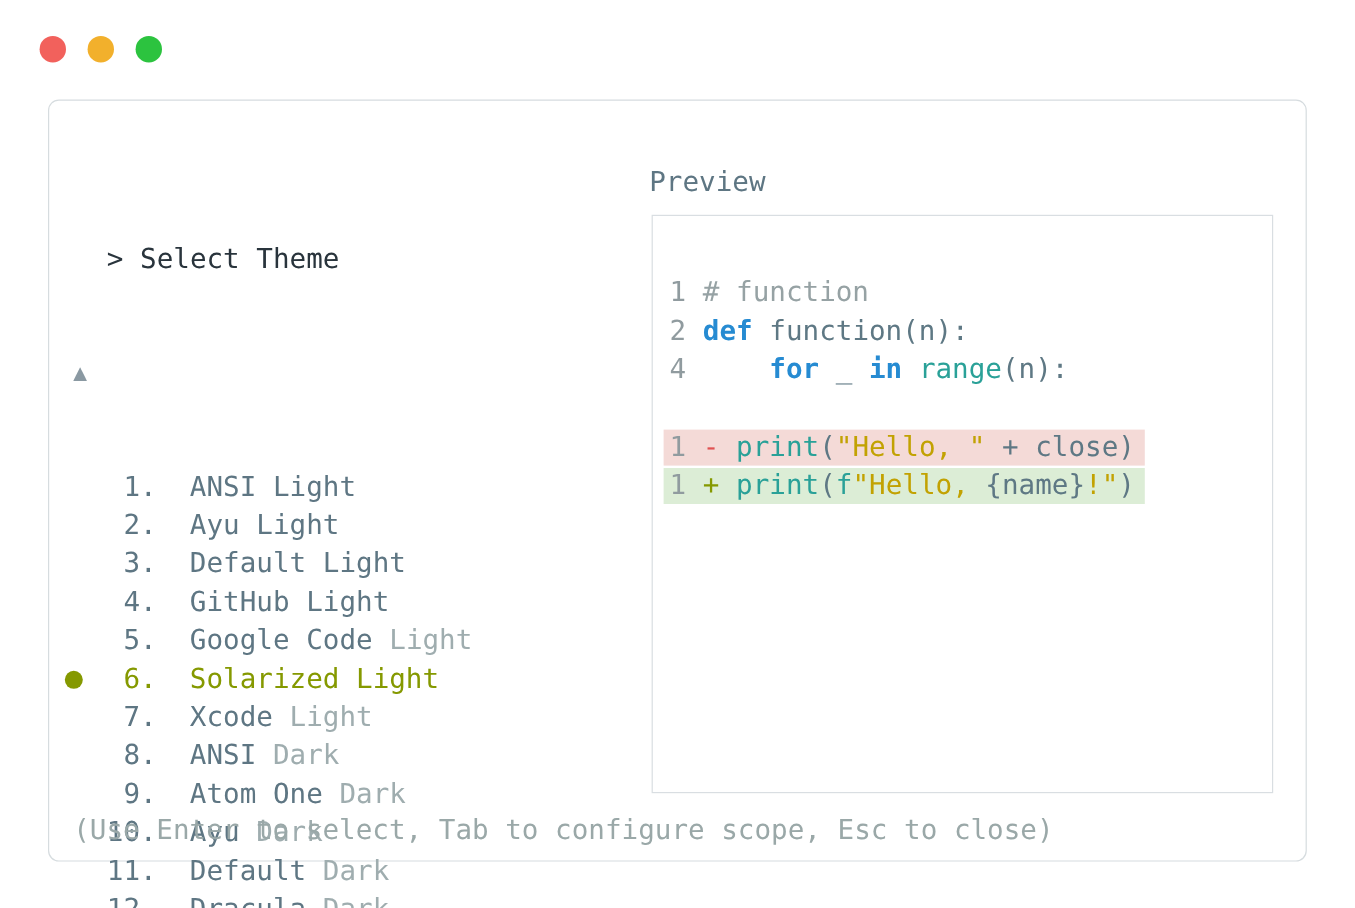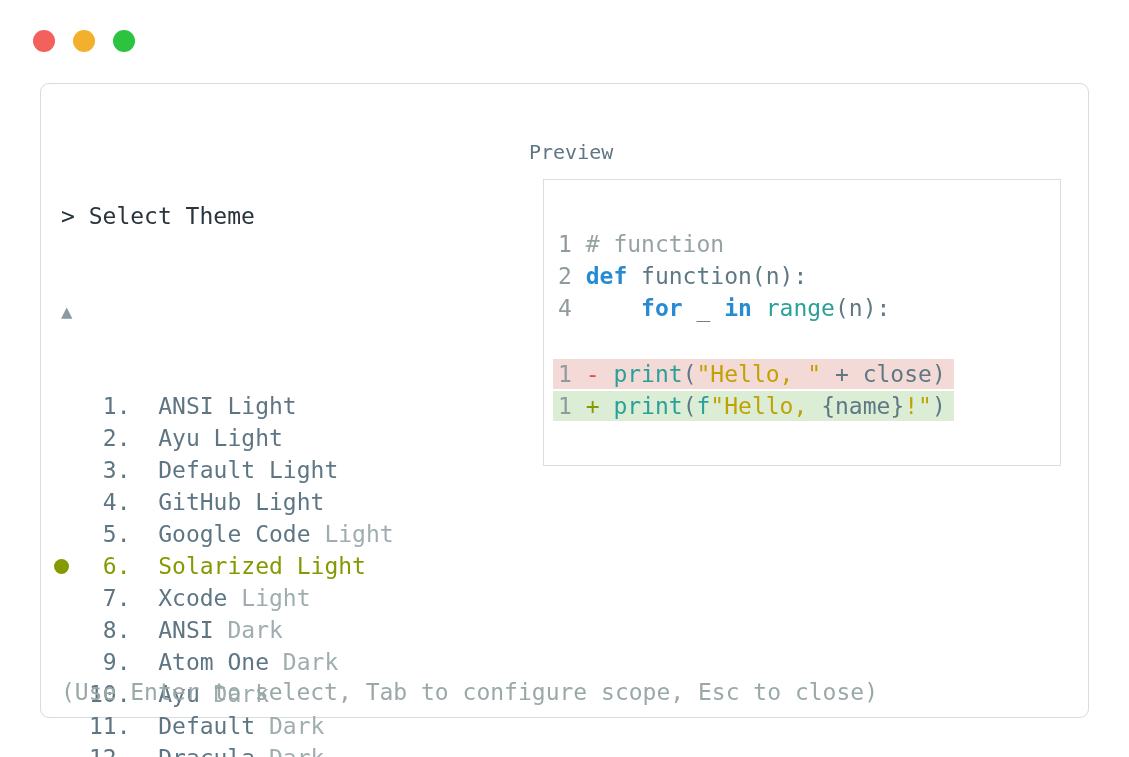--- a/index.html
+++ b/index.html
@@ -10,35 +10,35 @@
     --panel_border:#d6dcdf; --box_border:#d9dee2;
   }
   *{margin:0;padding:0;box-sizing:border-box;}
   html,body{width:1129px;height:757px;background:#ffffff;overflow:hidden;
     font-family:"DejaVu Sans Mono","Liberation Mono",monospace;}
   .dot{position:absolute;top:30px;width:22px;height:22px;border-radius:50%;}
   .panel{position:absolute;left:40px;top:83px;width:1049px;height:635px;
     background:#fff;border:1.5px solid var(--panel_border);border-radius:9px;}
   .left-col{position:absolute;left:20px;top:52px;font-size:23px;line-height:32px;
     white-space:pre;color:var(--slate);}
-  .prompt{height:32px;color:var(--dark);}
+  .prompt{height:32px;color:var(--dark);margin-left:28px;}
   .arrow{height:30px;line-height:30px;font-size:19px;color:var(--arrow);cursor:pointer;}
   .theme-row{height:32px;display:flex;align-items:center;cursor:pointer;}
   .marker{display:inline-block;width:28px;height:32px;position:relative;flex:0 0 28px;}
   .marker .sel-dot{position:absolute;left:-7px;top:8.5px;width:15px;height:15px;
     border-radius:50%;background:var(--olive);}
   .num{display:inline-block;width:3ch;text-align:right;margin-right:2ch;}
   .name{margin-right:1ch;}
   .variant.dim{color:var(--dim);}
   .theme-row.selected .num,.theme-row.selected .name,.theme-row.selected .variant{color:var(--olive);}
   .help{position:absolute;left:20px;top:592px;font-size:23px;line-height:32px;
     color:var(--help);white-space:pre;}
-  .preview-label{position:absolute;left:488px;top:52px;font-size:20px;line-height:32px;
+  .preview-label{position:absolute;left:500px;top:52px;font-size:23px;line-height:32px;
     color:var(--slate);}
-  .preview-box{position:absolute;left:502px;top:95px;width:518px;height:287px;
+  .preview-box{position:absolute;left:502px;top:95px;width:518px;height:482px;
     border:1.5px solid var(--box_border);padding:48px 0 0 14px;overflow:hidden;}
   .code-line{height:32px;line-height:32px;font-size:23px;white-space:pre;color:var(--plain);}
   .ln{display:inline-block;width:1ch;text-align:right;color:var(--lineno);margin-right:1ch;}
   .diff-bg{display:inline-block;line-height:30px;height:30px;vertical-align:middle;
     padding:0 8px 0 5px;margin-left:-5px;}
   .diff-bg.removed{background:var(--removed_bg);}
   .diff-bg.added{background:var(--added_bg);}
   .tok-comment{color:var(--comment);} .tok-kw{color:var(--blue);font-weight:bold;}
   .tok-fn{color:var(--teal);} .tok-str{color:var(--gold);}
   .tok-olive{color:var(--olive);} .tok-red{color:var(--red);}

